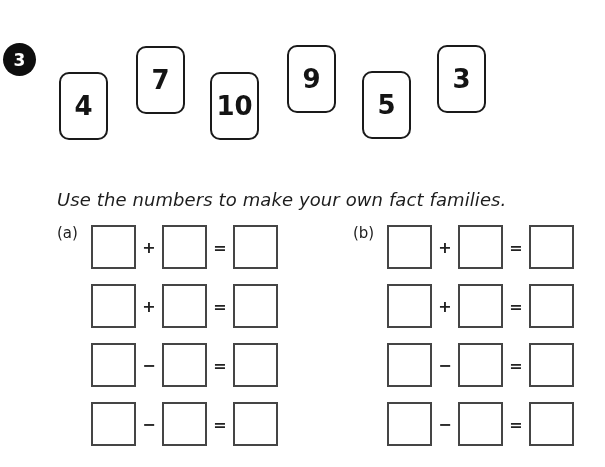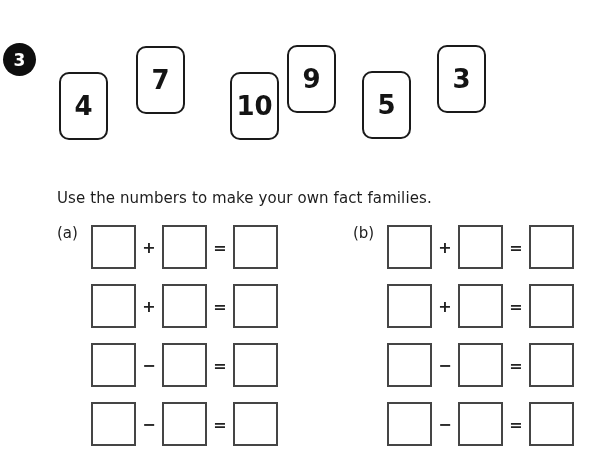--- a/index.html
+++ b/index.html
@@ -25,29 +25,29 @@
   .card {
     position: absolute;
     width: 49px; height: 68px; box-sizing: border-box;
     border: 2px solid #1a1a1a; border-radius: 10px;
     background: #ffffff;
     display: flex; align-items: center; justify-content: center;
     font-weight: bold; font-size: 26px; color: #141414;
   }
   .card.c0 { left: 59px;  top: 72px; }
   .card.c1 { left: 136px; top: 46px; }
-  .card.c2 { left: 210px; top: 72px; margin-left: 20px; }
+  .card.c2 { left: 210px; top: 72px; }
   .card.c3 { left: 287px; top: 45px; }
   .card.c4 { left: 362px; top: 71px; }
   .card.c5 { left: 437px; top: 45px; }
 
   
   .instruction {
     position: absolute; left: 57px; top: 189px;
-    font-size: 15px; letter-spacing: 0.1px; color: #1d1d1d;
+    font-size: 18px; letter-spacing: 0.1px; color: #1d1d1d; font-style: italic;
   }
 
   
   .section { position: absolute; top: 225px; display: flex; align-items: flex-start; }
   .section.sa { left: 57px; }
   .section.sb { left: 353px; }
   .section-label { width: 34px; font-size: 15px; line-height: 1.15; color: #1d1d1d; }
   .rows { display: flex; flex-direction: column; gap: 15px; }
   .eq-row { display: flex; align-items: center; height: 44px; }
   .answer-box {

